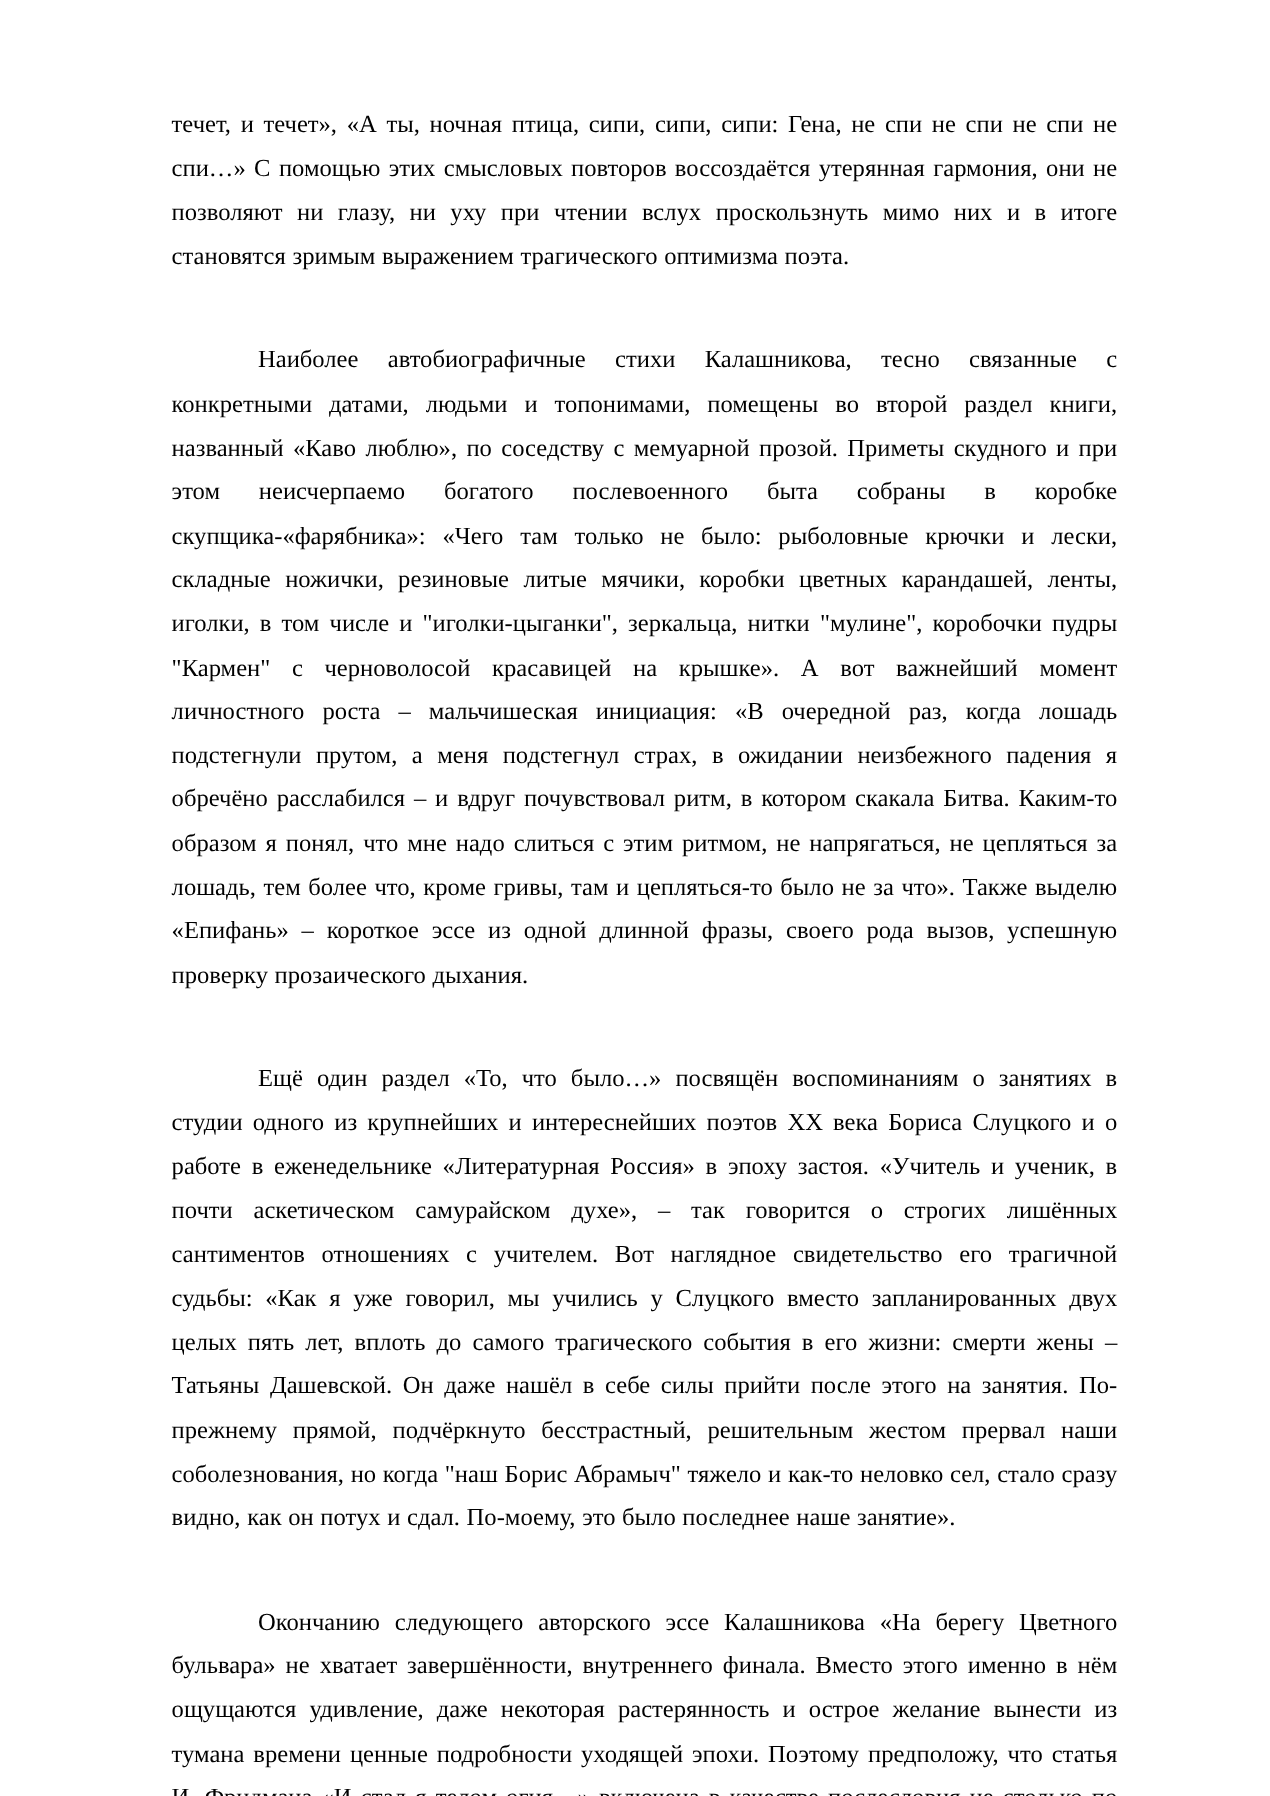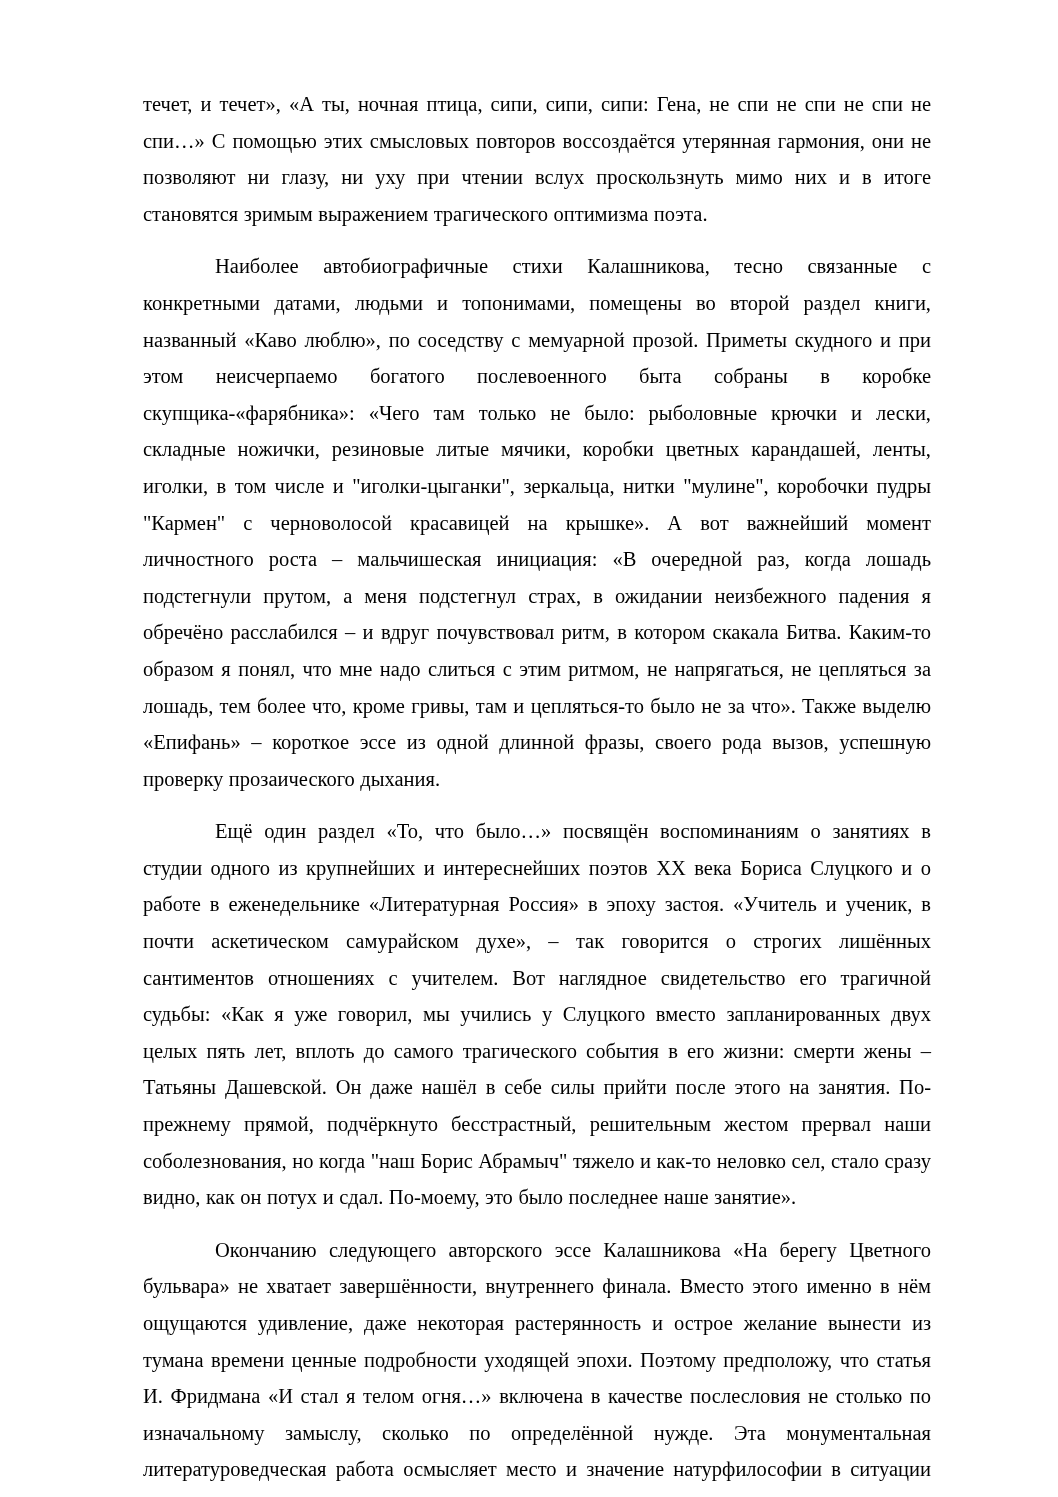--- a/index.html
+++ b/index.html
@@ -35,21 +35,21 @@
     text-align: justify;
     text-justify: inter-word;
     text-indent: 0;
     hyphens: none;
     word-spacing: 0.02em;
   }
   p.para.indent {
     text-indent: 72px;
   }
   p.spacer-before {
-    margin-top: 16px;
+    margin-top: 50px;
   }
 </style>
 </head>
 <body>
 
 <div class="page">
   <div class="text-column">
 
     <p class="para">течет, и течет», «А ты, ночная птица, сипи, сипи, сипи: Гена, не спи не спи не спи не спи…» С помощью этих смысловых повторов воссоздаётся утерянная гармония, они не позволяют ни глазу, ни уху при чтении вслух проскользнуть мимо них и в итоге становятся зримым выражением трагического оптимизма поэта.</p>
 

